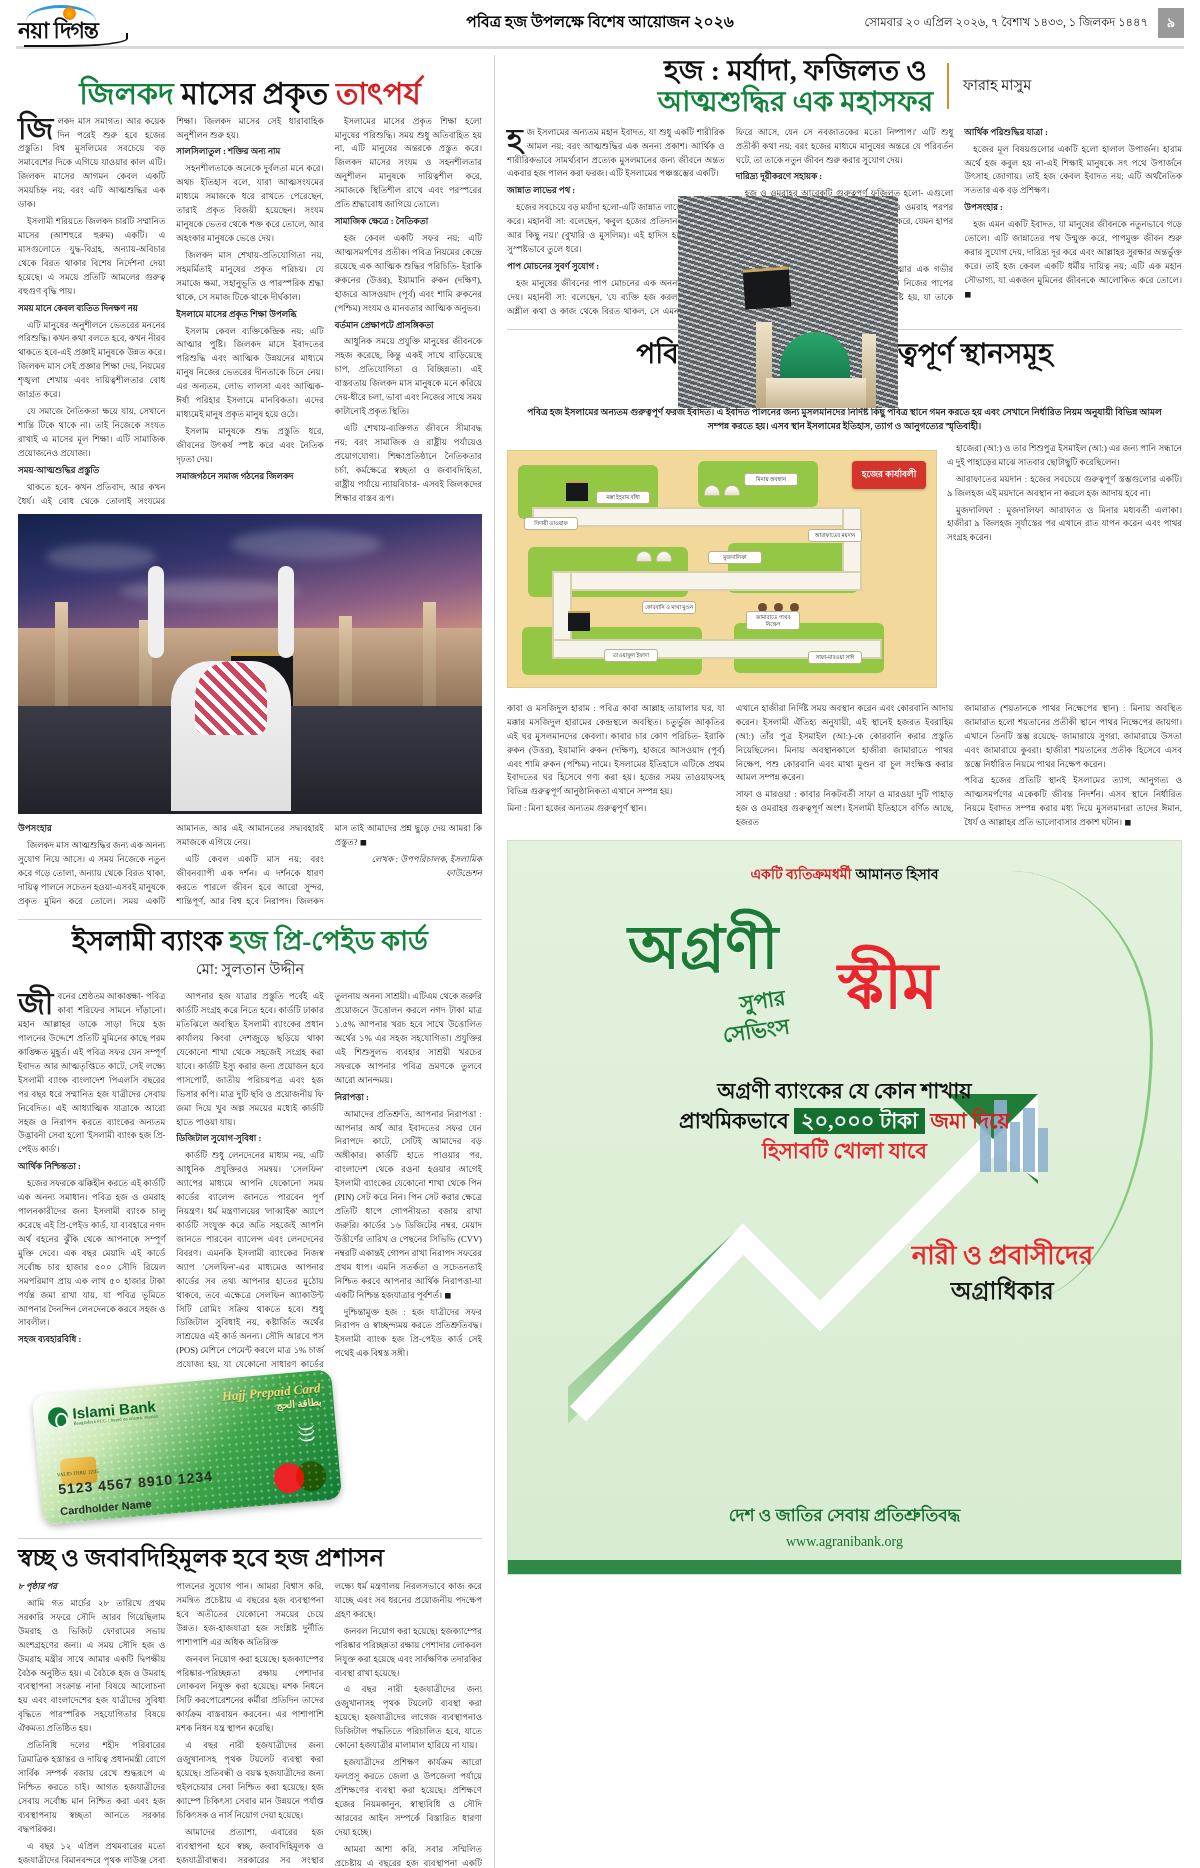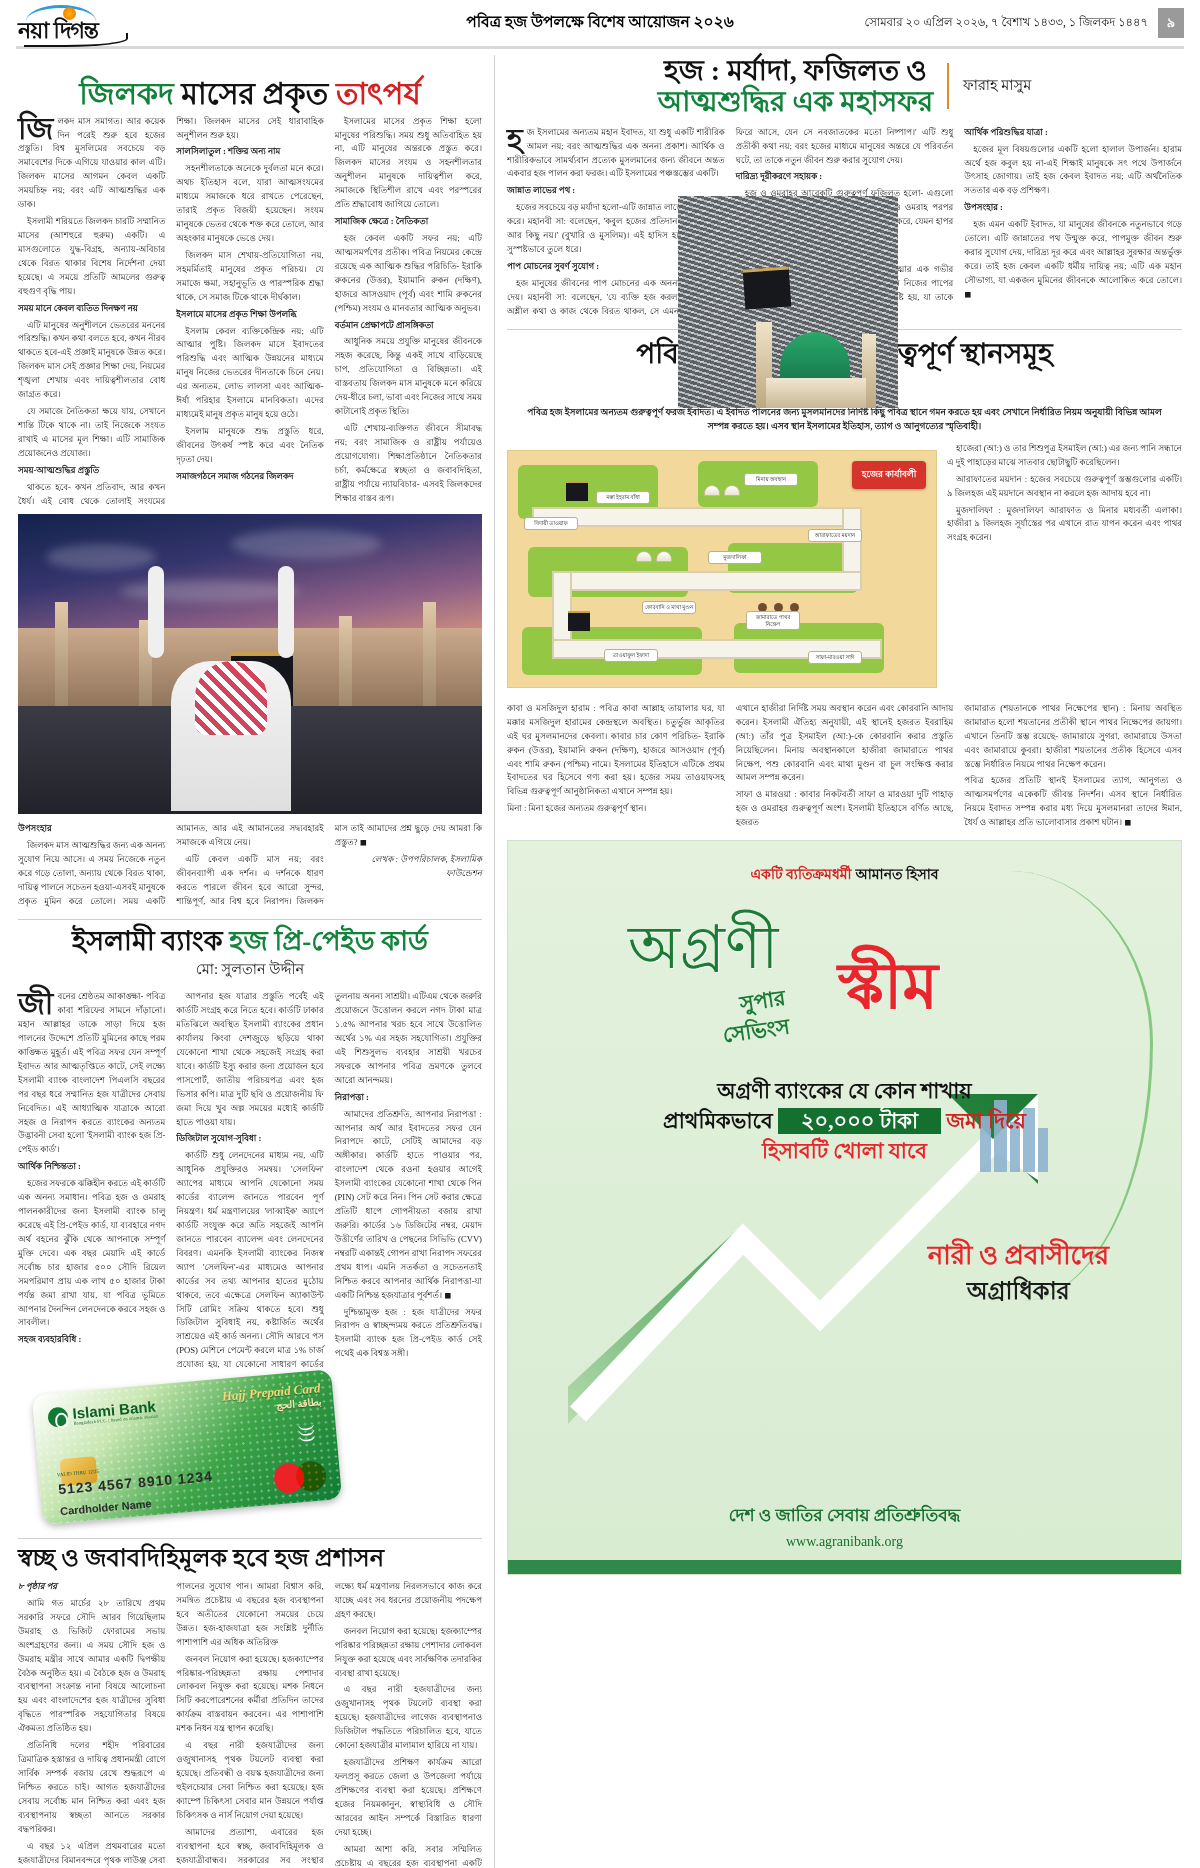--- a/index.html
+++ b/index.html
@@ -208,35 +208,35 @@
   .agrani-ad {
     position:relative; width:100%; height:735px; margin-top:10px;
     background:linear-gradient(#e3f1dd,#d8ecd2); overflow:hidden;
     border:1px solid #cfe3c8;
   }
   .ag-map { position:absolute; right:28px; top:30px; width:240px; height:430px;
     border-right:3px solid #7cc576; border-radius:0 60% 55% 0/0 40% 60% 0; opacity:.9; }
   .ag-top { text-align:center; padding-top:22px; position:relative; z-index:3; }
   .ag-kicker { font-size:14px; font-weight:bold; }
   .ag-brandrow { position:relative; height:150px; margin-top:6px; }
-  .ag-ogroni { position:absolute; left:120px; top:8px; font-size:60px; font-weight:normal;
+  .ag-ogroni { position:absolute; left:120px; top:8px; font-size:60px; font-weight:bold;
     color:#1a7a36; text-shadow:1px 1px 0 #fff; }
   .ag-skim { position:absolute; left:330px; top:44px; font-size:64px; font-weight:bold;
     color:#e8262b; text-shadow:1px 1px 0 #fff; }
   .ag-super { position:absolute; left:232px; top:92px; font-size:21px; font-weight:bold;
     color:#1a7a36; transform:rotate(-8deg); }
   .ag-sav { position:absolute; left:215px; top:122px; font-size:21px; font-weight:bold;
     color:#1a7a36; transform:rotate(-8deg); }
   .ag-offer { text-align:center; margin-top:34px; position:relative; z-index:3; line-height:1.42; }
   .ag-offer .l1 { font-size:21px; font-weight:bold; color:#111; }
   .ag-offer .l2 { font-size:21px; font-weight:bold; color:#111; }
-  .ag-amt { background:#14702f; color:#fff; padding:1px 23px; }
+  .ag-amt { background:#14702f; color:#fff; padding:1px 7px; }
   .ag-offer .l3 { font-size:21px; font-weight:bold; color:#e8262b; }
   .ag-arrow { position:absolute; left:60px; bottom:150px; width:560px; height:330px; z-index:1; }
-  .ag-prio { position:absolute; right:72px; bottom:262px; text-align:center; z-index:3; }
+  .ag-prio { position:absolute; right:88px; bottom:262px; text-align:center; z-index:3; }
   .ag-prio .r1 { font-size:26px; font-weight:bold; color:#e8262b; line-height:1.18; }
   .ag-prio .r2 { font-size:24px; font-weight:bold; color:#1b1b1b; }
   .ag-logo { position:absolute; left:0; right:0; bottom:66px; display:flex;
     align-items:center; justify-content:center; gap:14px; z-index:4; }
   .ag-seal { width:62px; height:62px; border-radius:50%; border:3px double #19702f;
     background:#e9f4e4; position:relative; }
   .ag-seal::after{ content:""; position:absolute; inset:9px; border-radius:50%;
     background:radial-gradient(circle,#2a8a45 0 40%,#19702f 41% 100%); }
   .ag-names { text-align:left; }
   .ag-bn { font-size:27px; font-weight:bold; color:#19702f; border-bottom:2px solid #19702f;

